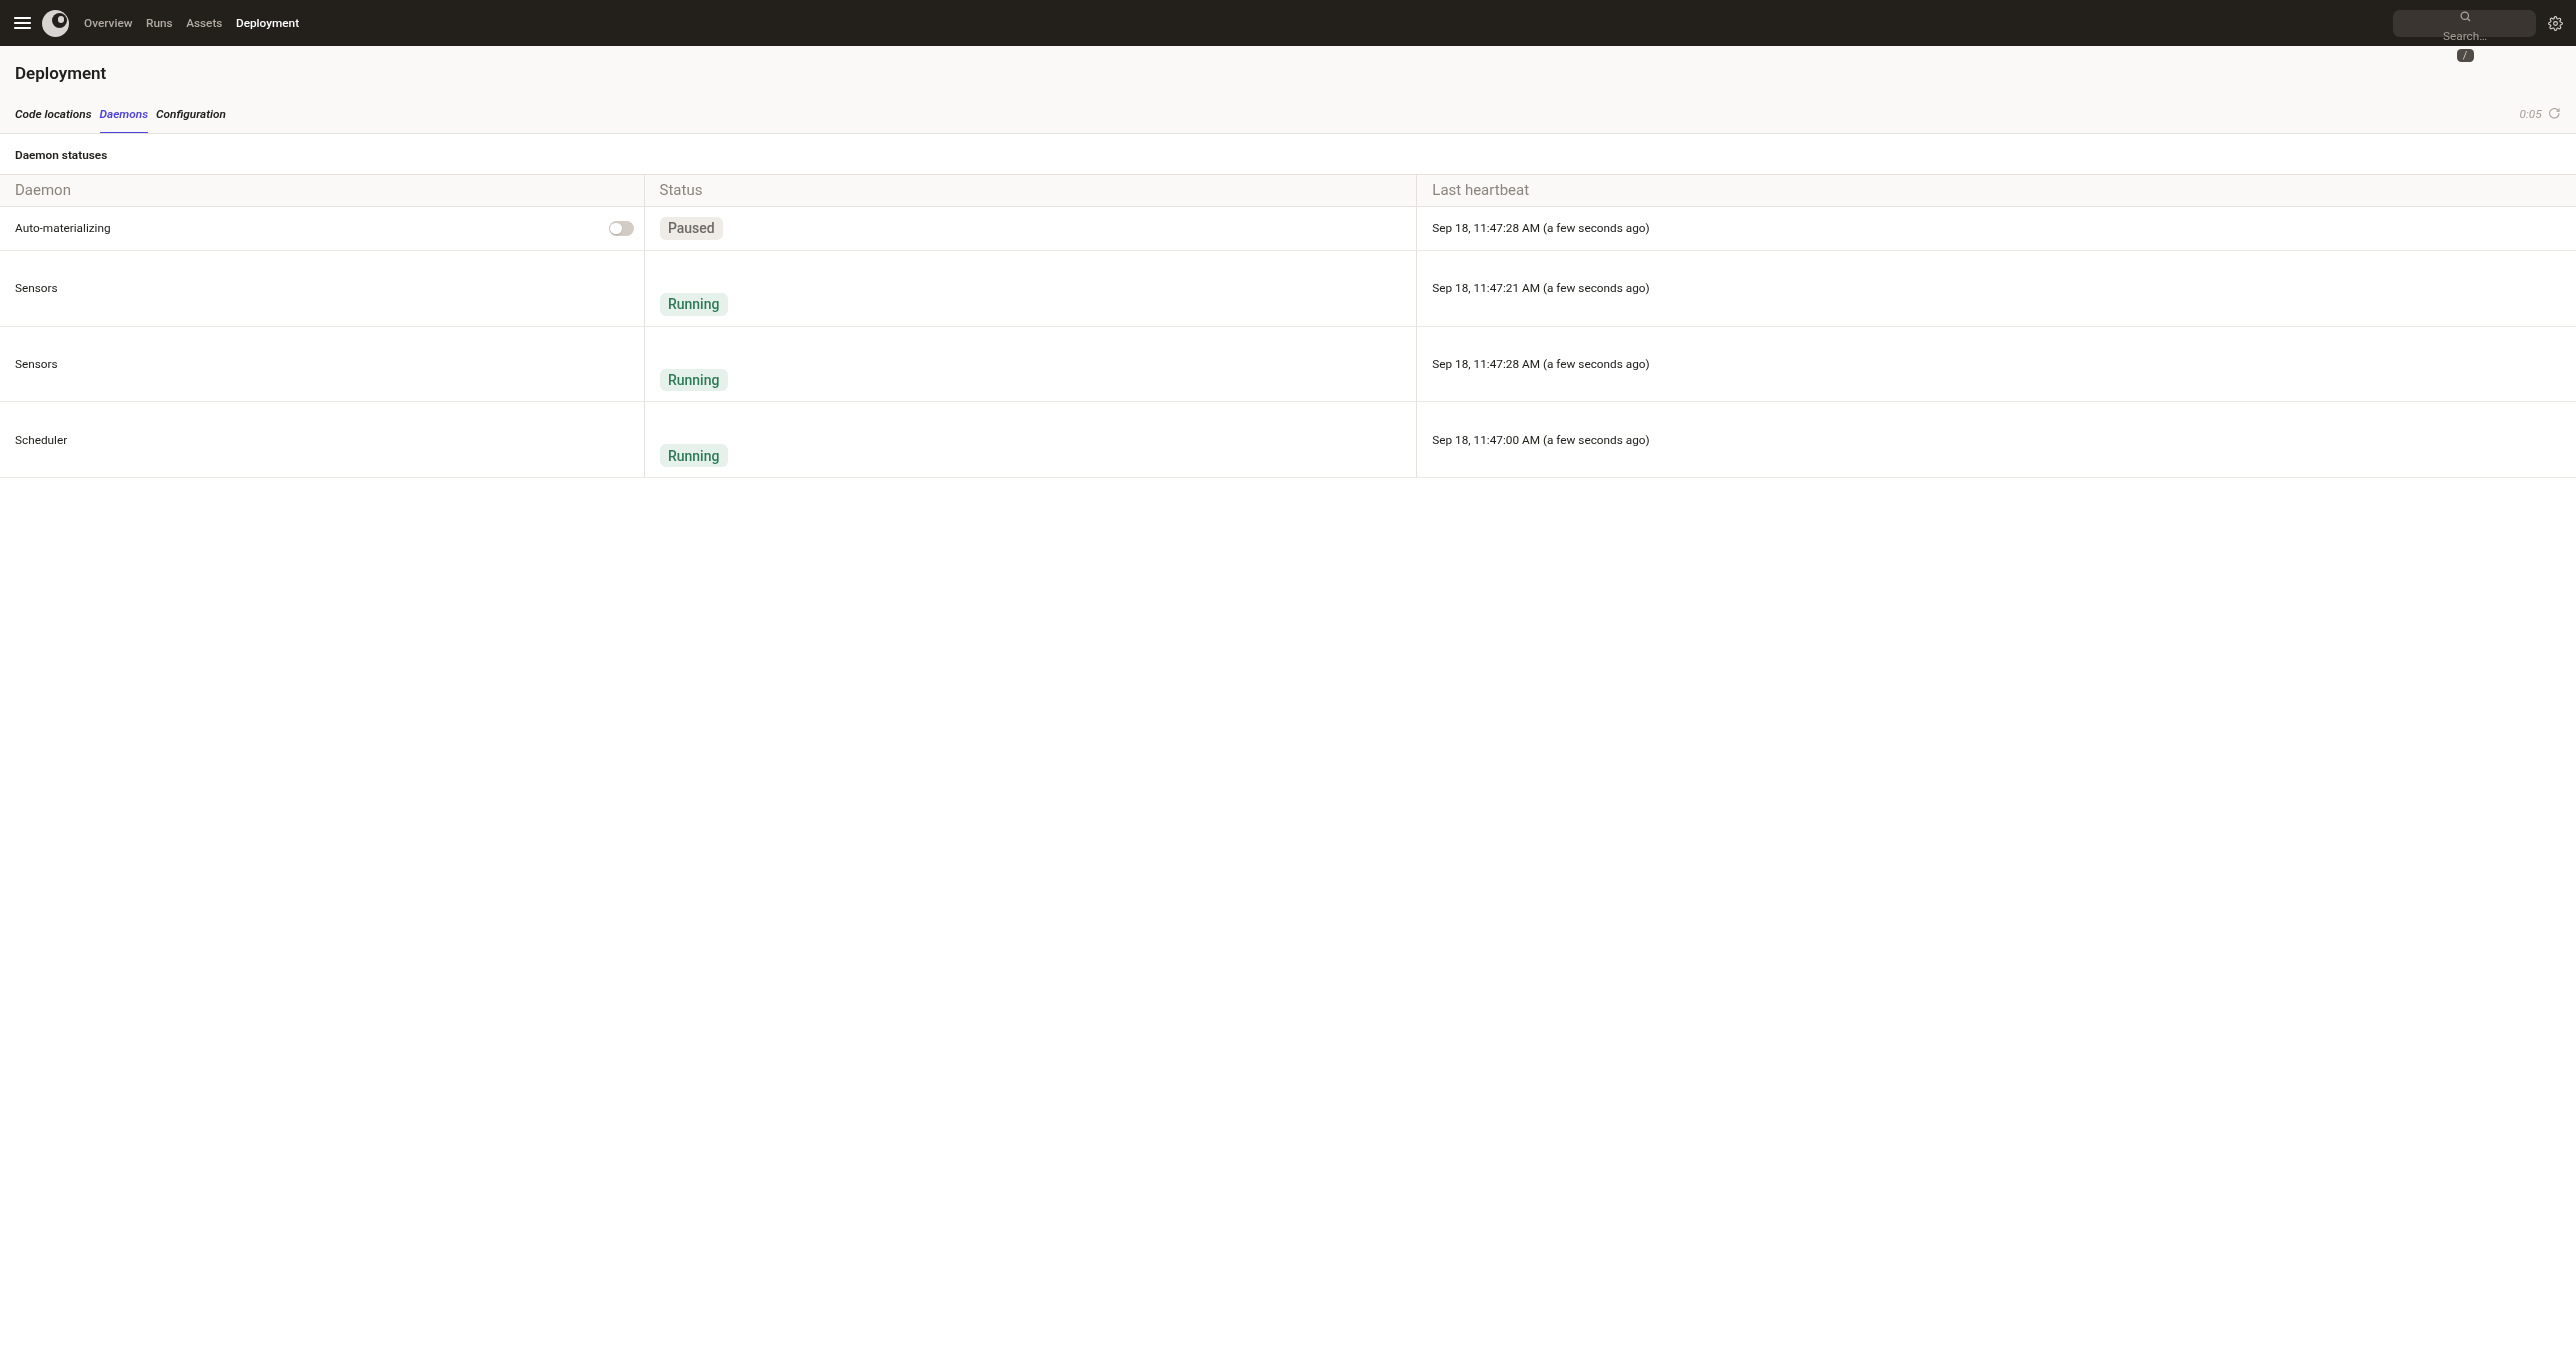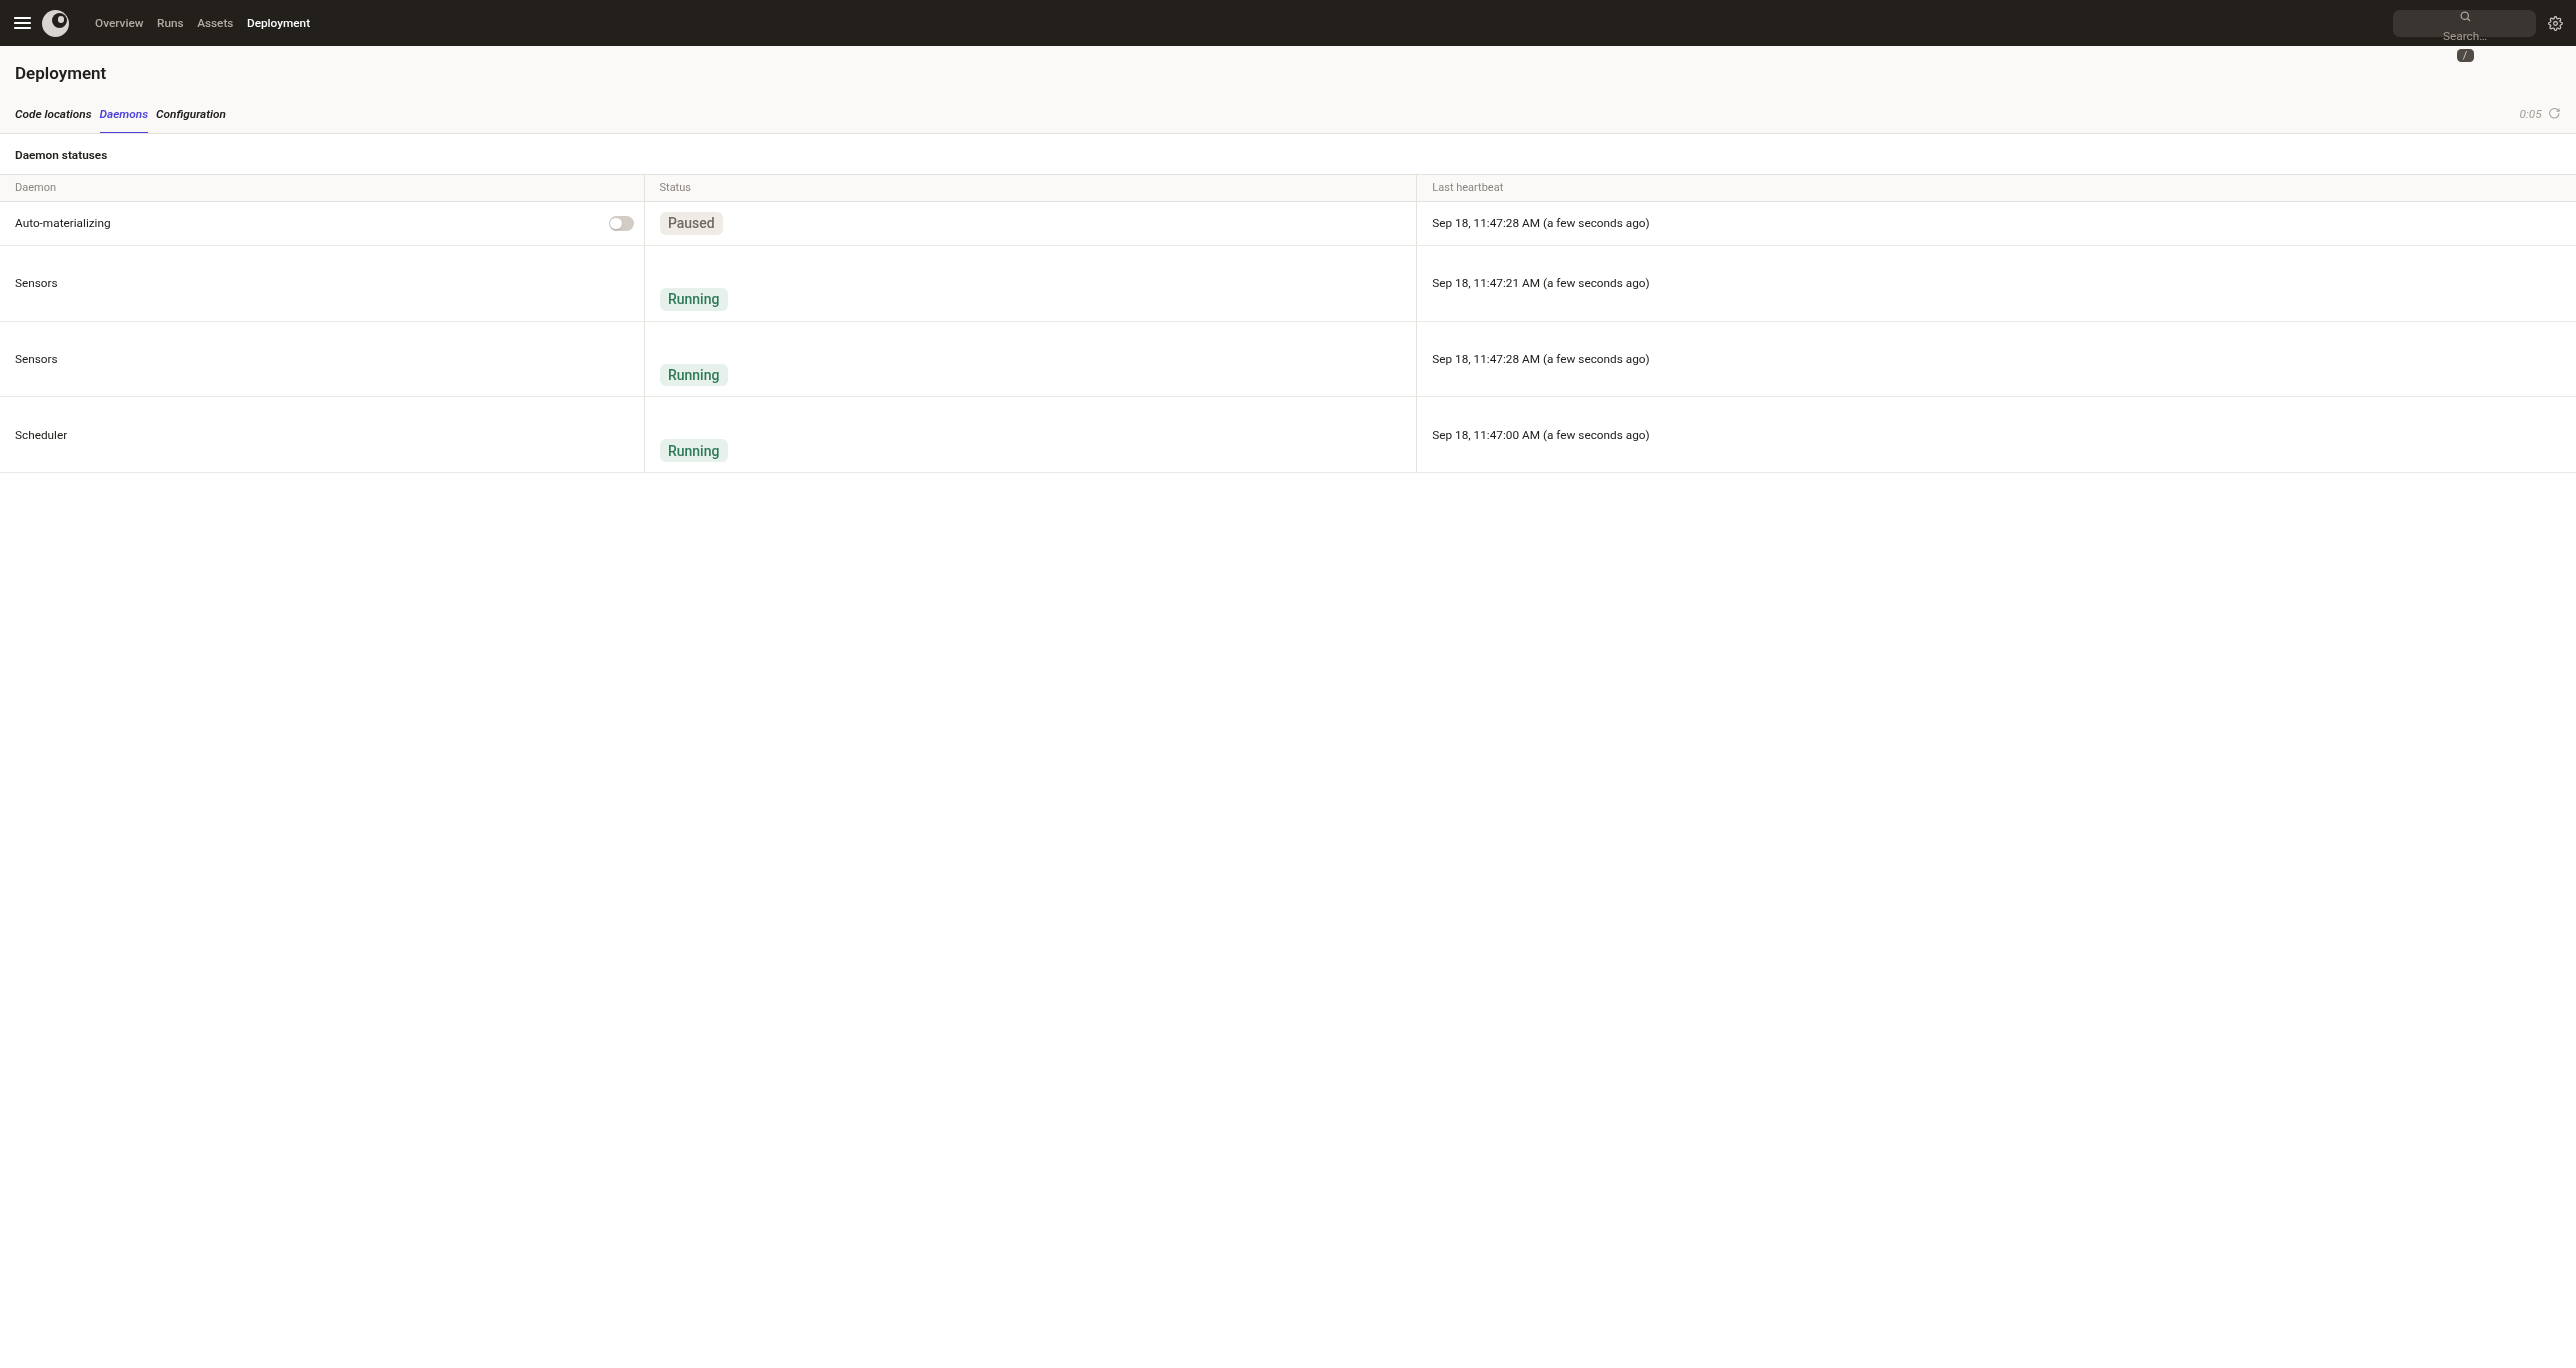--- a/index.html
+++ b/index.html
@@ -31,21 +31,21 @@
     overflow: hidden;
   }
   .logo::before {
     content:""; position:absolute; width:15px; height:15px; border-radius:50%;
     background:#231f1b; top:3.4px; right:2.5px;
   }
   .logo::after{
     content:""; position:absolute; width:6.7px; height:6.7px; border-radius:50%;
     background:#d7d4d1; top:6.7px; right:5px;
   }
-  .navlinks { display:flex; gap:13.5px; margin-left:14px; }
+  .navlinks { display:flex; gap:13.5px; margin-left:3px; }
   .navlinks a {
     color:#b0aaa3; text-decoration:none; font-size:11.8px; font-weight:500; cursor:pointer;
   }
   .navlinks a.active { color:#fff; }
   .spacer { flex:1; }
   .searchbox {
     display:flex; align-items:center; gap:6.7px;
     background:#3a3531; border-radius:6.7px;
     height:27px; padding:0 6.7px 0 8.4px; width:143px;flex-direction:column;
   }
@@ -78,21 +78,21 @@
   .refresh-icon { color:#a49d95; display:flex; cursor:pointer;}
 
   
   .section-title {
     font-weight:600; font-size:11.8px; padding:13.5px 15px 11.8px 15px;
   }
 
   
   table { width:100%; border-collapse:collapse; }
   thead th {
-    text-align:left; font-weight:400; font-size:11px; color:#8b857d;
+    text-align:left; font-weight:400; font-size:15px; color:#8b857d;
     background:#faf9f8;
     border-top:0.8px solid #e5e1dd;
     border-bottom:0.8px solid #e5e1dd;
     padding: 6.7px 10px 6.7px 15px;
   }
   tbody td {
     border-bottom:0.8px solid #ece9e5;
     padding: 10px 10px 10px 15px;
     vertical-align:middle;
     font-size:11.8px;

